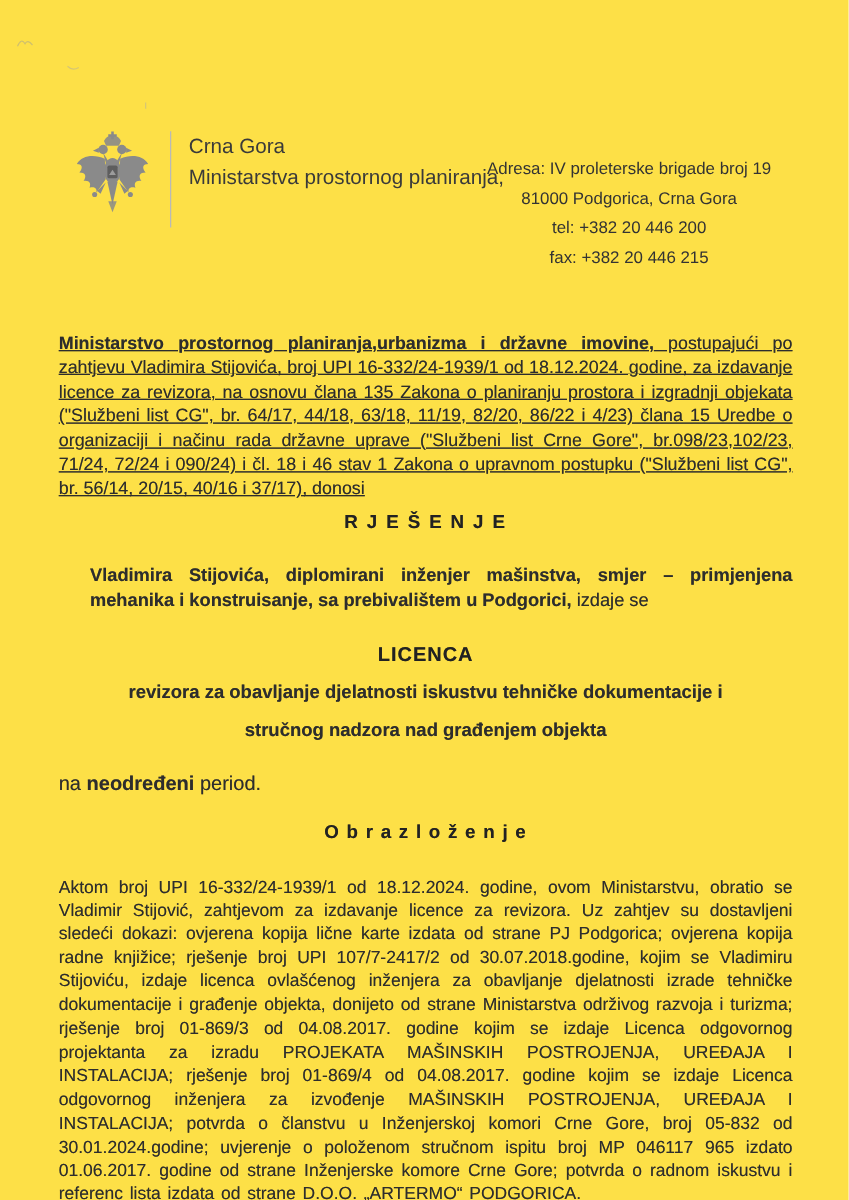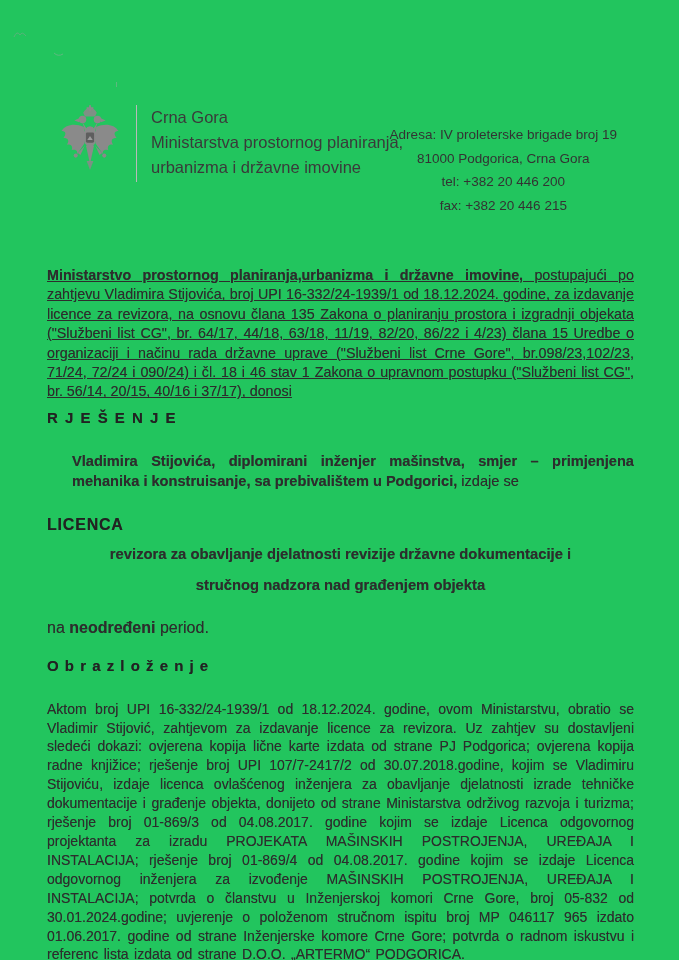--- a/index.html
+++ b/index.html
@@ -1,34 +1,34 @@
 <!DOCTYPE html>
 <html><head>
 <meta charset="utf-8">
 <style>
   html,body{margin:0;padding:0;background:#ffffff;}
   .sheet{
-    position:relative;width:679px;height:960px;background:#22c55e;
+    position:relative;width:679px;height:960px;background:#fde047;
     font-family:"Liberation Sans","DejaVu Sans",sans-serif;
     color:#2e2e2e;overflow:hidden;
     filter:blur(0.2px);
   }
   .sheet *{box-sizing:border-box;}
   
   .coa{position:absolute;left:56px;top:103px;width:68px;height:78px;}
   .vline{position:absolute;left:136px;top:105px;width:1px;height:77px;background:#b9b9b9;}
   .orgtext{position:absolute;left:151px;top:105px;font-size:16.5px;line-height:25px;color:#3a3a3a;}
   .addr{position:absolute;right:62px;top:123px;text-align:center;font-size:13.5px;line-height:23.5px;color:#333;}
   .refblock{position:absolute;left:47px;top:197px;font-size:14.5px;line-height:25.5px;color:#333;}
   
   .main{position:absolute;left:47px;top:266px;width:587px;color:#2d2d2d;}
   .para{font-size:14.3px;line-height:19.4px;text-align:justify;margin:0;
         text-shadow:0 0 .4px rgba(45,45,45,.55);text-decoration:underline;}
   .b{font-weight:bold;}
-  .h-center{text-align:left;font-weight:bold;margin:0;color:#222;
+  .h-center{text-align:center;font-weight:bold;margin:0;color:#222;
             text-shadow:0 0 .4px rgba(34,34,34,.55);}
   .h-rjesenje{font-size:15px;letter-spacing:1.5px;margin-top:7px;}
   .subject{margin-top:25px;font-size:14.6px;line-height:20.5px;text-align:justify;
            text-shadow:0 0 .4px rgba(45,45,45,.55);margin-left:25px;}
   .h-licenca{font-size:16px;letter-spacing:.8px;margin-top:24px;}
   .sub-line{font-size:14.8px;font-weight:bold;text-align:center;margin-top:12px;
             text-shadow:0 0 .4px rgba(34,34,34,.5);}
   .period{margin-top:26px;font-size:16px;text-shadow:0 0 .4px rgba(45,45,45,.5);}
   .h-obraz{font-size:15px;letter-spacing:1px;margin-top:20px;}
   .bodypara{margin-top:26px;font-size:14px;line-height:18.9px;text-align:justify;
@@ -72,42 +72,41 @@
       <rect x="44" y="42" width="12" height="15" rx="2" fill="#5e5e5e"></rect>
       <path d="M46 53 l4 -6 4 6 z" fill="#9c9c9c"></path>
     </svg>
   </div>
 
   <div class="vline"></div>
 
   <div class="orgtext">
     <div>Crna Gora</div>
     <div>Ministarstva prostornog planiranja,</div>
-    <div>urbanizma i državne imovine</div>
   </div>
 
   <div class="addr">
     <div>Adresa: IV proleterske brigade broj 19</div>
     <div>81000 Podgorica, Crna Gora</div>
     <div>tel: +382 20 446 200</div>
     <div>fax: +382 20 446 215</div>
   </div>
 
 
   <div class="main">
 
     <p class="para"><span class="b">Ministarstvo prostornog planiranja,urbanizma i državne imovine,</span><span> postupajući po zahtjevu Vladimira Stijovića, broj UPI 16-332/24-1939/1 od 18.12.2024. godine, za izdavanje licence za revizora, na osnovu člana 135 Zakona o planiranju prostora i izgradnji objekata ("Službeni list CG", br. 64/17, 44/18, 63/18, 11/19, 82/20, 86/22 i 4/23) člana 15 Uredbe o organizaciji i načinu rada državne uprave ("Službeni list Crne Gore", br.098/23,102/23, 71/24, 72/24 i 090/24) i čl. 18 i 46 stav 1 Zakona o upravnom postupku ("Službeni list CG", br. 56/14, 20/15, 40/16 i 37/17), donosi</span></p>
 
     <p class="h-center h-rjesenje">R J E Š E N J E</p>
 
     <p class="subject"><span class="b">Vladimira Stijovića, diplomirani inženjer mašinstva, smjer – primjenjena mehanika i konstruisanje, sa prebivalištem u Podgorici,</span><span> izdaje se</span></p>
 
     <p class="h-center h-licenca">LICENCA</p>
 
-    <p class="sub-line">revizora za obavljanje djelatnosti revizije državne dokumentacije i</p>
+    <p class="sub-line">revizora za obavljanje djelatnosti iskustvu tehničke dokumentacije i</p>
     <p class="sub-line">stručnog nadzora nad građenjem objekta</p>
 
     <p class="period"><span>na </span><span class="b">neodređeni</span><span> period.</span></p>
 
     <p class="h-center h-obraz">O b r a z l o ž e n j e</p>
 
     <p class="bodypara">Aktom broj UPI 16-332/24-1939/1 od 18.12.2024. godine, ovom Ministarstvu, obratio se Vladimir Stijović, zahtjevom za izdavanje licence za revizora. Uz zahtjev su dostavljeni sledeći dokazi: ovjerena kopija lične karte izdata od strane PJ Podgorica; ovjerena kopija radne knjižice; rješenje broj UPI 107/7-2417/2 od 30.07.2018.godine, kojim se Vladimiru Stijoviću, izdaje licenca ovlašćenog inženjera za obavljanje djelatnosti izrade tehničke dokumentacije i građenje objekta, donijeto od strane Ministarstva održivog razvoja i turizma; rješenje broj 01-869/3 od 04.08.2017. godine kojim se izdaje Licenca odgovornog projektanta za izradu PROJEKATA MAŠINSKIH POSTROJENJA, UREĐAJA I INSTALACIJA; rješenje broj 01-869/4 od 04.08.2017. godine kojim se izdaje Licenca odgovornog inženjera za izvođenje MAŠINSKIH POSTROJENJA, UREĐAJA I INSTALACIJA; potvrda o članstvu u Inženjerskoj komori Crne Gore, broj 05-832 od 30.01.2024.godine; uvjerenje o položenom stručnom ispitu broj MP 046117 965 izdato 01.06.2017. godine od strane Inženjerske komore Crne Gore; potvrda o radnom iskustvu i referenc lista izdata od strane D.O.O. „ARTERMO“ PODGORICA.</p>
 
   </div>
 </div>

